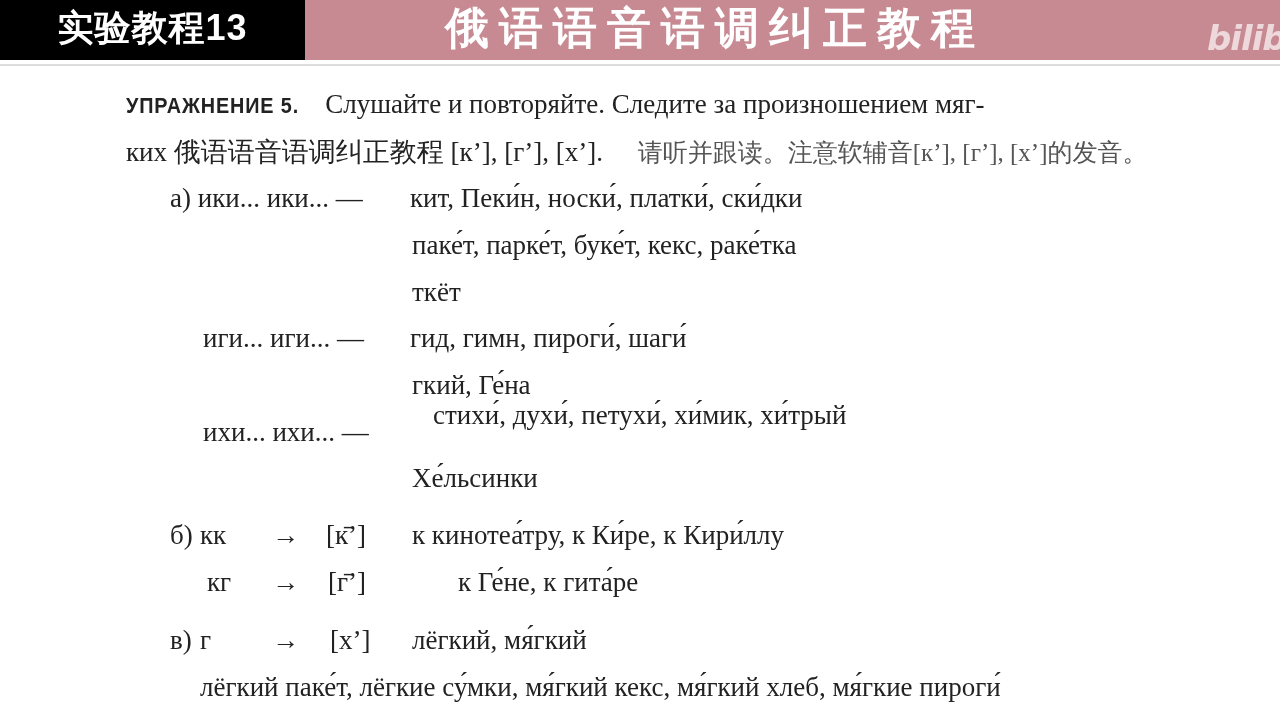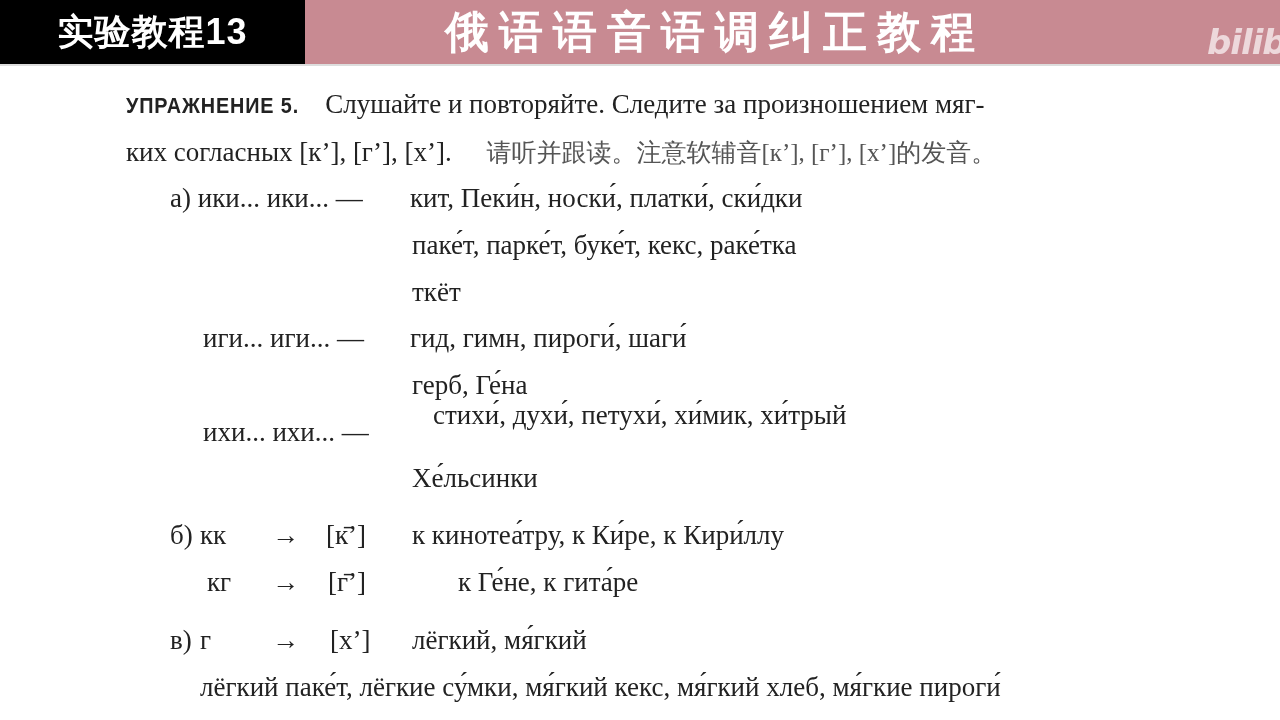--- a/index.html
+++ b/index.html
@@ -1,17 +1,17 @@
 <!DOCTYPE html>
 <html><head>
   <meta charset="utf-8">
   <style>
     html, body { margin:0; padding:0; }
     body { width:1280px; height:720px; overflow:hidden; background:#ffffff; position:relative; font-family:"Liberation Serif", serif; color:#222; }
-    .header { position:absolute; left:0; top:0; width:1280px; height:80px; display:flex; }
+    .header { position:absolute; left:0; top:0; width:1280px; height:60px; display:flex;align-items:flex-end; }
     .header-left { width:305px; height:64px; background:#000; display:flex; align-items:center; justify-content:center; }
     .header-left span { color:#fff; font-family:"Liberation Sans", sans-serif; font-weight:bold; font-size:36px; letter-spacing:1px; }
     .header-right { flex:1; height:64px; background:#c88a92; position:relative; }
     .header-title { position:absolute; left:140px; top:0; color:#fff; font-family:"DejaVu Sans", sans-serif; font-weight:bold; font-size:44px; letter-spacing:10px; line-height:64px; }
     .watermark { position:absolute; left:672px; top:34px; color:#fff; font-family:"DejaVu Sans", sans-serif; font-size:20px; opacity:0.9; }
     .bili { position:absolute; left:860px; top:22px; color:#f4e6e8; font-family:"DejaVu Sans", sans-serif; font-weight:bold; font-size:34px; letter-spacing:-1px; font-style:italic; opacity:0.85;margin-left:42px; }
     .header-bottom { position:absolute; left:0; top:64px; width:1280px; height:2px; background:#ddd; }
     .page { position:absolute; left:0; top:0; }
     .line { position:absolute; font-size:27px; white-space:nowrap; line-height:32px; }
     .ex-title { font-family:"Liberation Sans", sans-serif; font-weight:bold; letter-spacing:1px; font-size:22px; transform:scaleX(0.9); transform-origin:left; display:inline-block; }
@@ -30,32 +30,32 @@
   </div>
 </div>
 <div class="header-bottom"></div>
 
 <div class="page">
   <div class="line" style="left:126px; top:88px;">
     <span class="ex-title">УПРАЖНЕНИЕ 5.</span>
     <span>Слушайте и повторяйте. Следите за произношением мяг-</span>
   </div>
   <div class="line" style="left:126px; top:136px;">
-    <span>ких согласных [к’], [г’], [х’].</span>
+    <span>ких 俄语语音语调纠正教程 [к’], [г’], [х’].</span>
     <span class="zh" style="margin-left:28px;">请听并跟读。注意软辅音[к’], [г’], [х’]的发音。</span>
   </div>
 
   <div class="line" style="left:170px; top:182px;">а) ики... ики... —</div>
   <div class="line" style="left:410px; top:182px;">кит, Пеки́н, носки́, платки́, ски́дки</div>
   <div class="line" style="left:412px; top:229px;">паке́т, парке́т, буке́т, кекс, раке́тка</div>
   <div class="line" style="left:412px; top:276px;">ткёт</div>
 
   <div class="line" style="left:203px; top:322px;">иги... иги... —</div>
   <div class="line" style="left:410px; top:322px;">гид, гимн, пироги́, шаги́</div>
-  <div class="line" style="left:412px; top:369px;">герб, Ге́на</div>
+  <div class="line" style="left:412px; top:369px;">гкий, Ге́на</div>
 
   <div class="line" style="left:203px; top:416px;">ихи... ихи... —</div>
   <div class="line" style="left:408px; top:399px;margin-left:25px;">стихи́, духи́, петухи́, хи́мик, хи́трый</div>
   <div class="line" style="left:412px; top:462px;">Хе́льсинки</div>
 
   <div class="line" style="left:170px; top:519px;">б)</div>
   <div class="line" style="left:200px; top:519px;">кк</div>
   <div class="line" style="left:272px; top:519px;">→</div>
   <div class="line" style="left:326px; top:519px;">[к̄’]</div>
   <div class="line" style="left:412px; top:519px;">к кинотеа́тру, к Ки́ре, к Кири́ллу</div>

